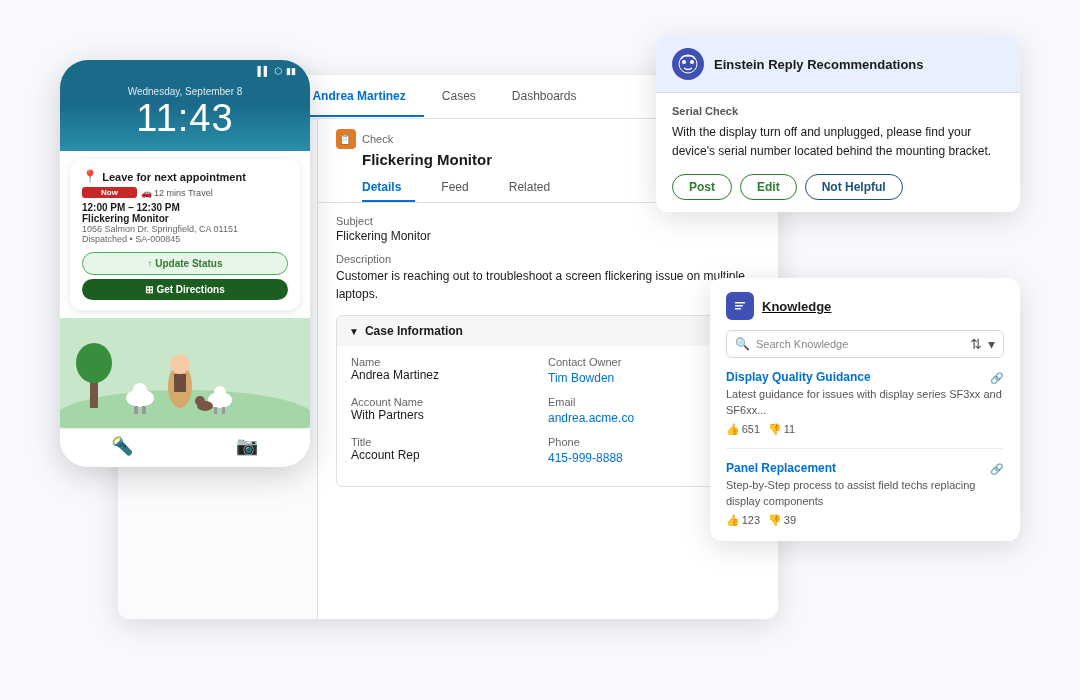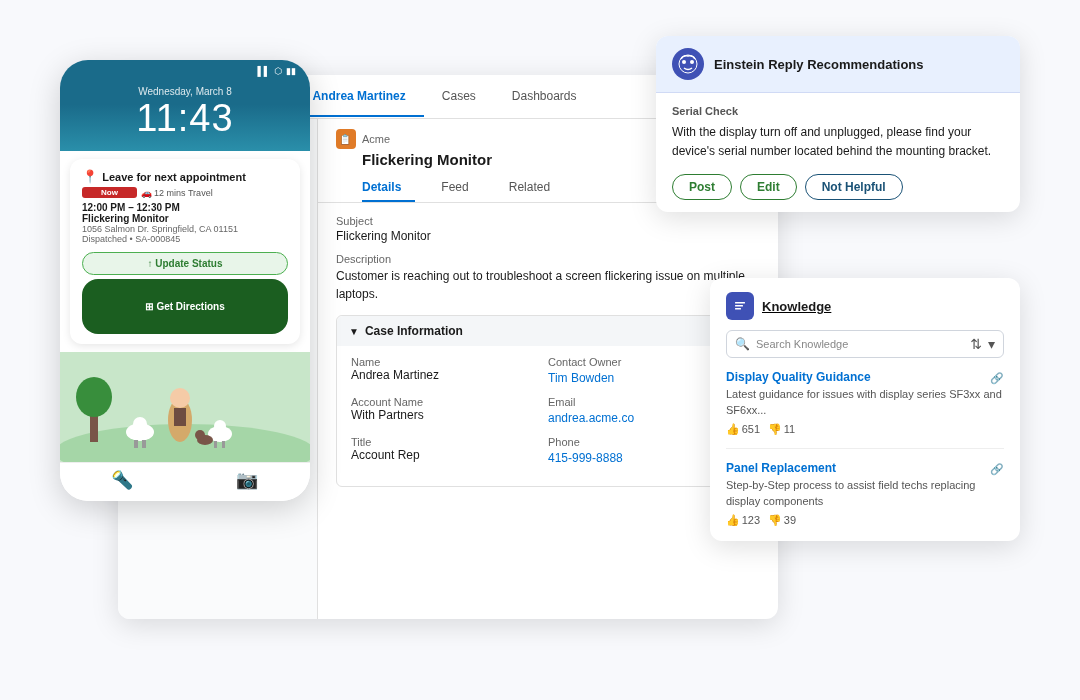--- a/index.html
+++ b/index.html
@@ -82,21 +82,21 @@
       text-align: center;
       cursor: pointer;
     }
     .btn-directions {
       background: #1b5e20;
       border: none;
       border-radius: 16px;
       color: #fff;
       font-size: 10px;
       font-weight: 600;
-      padding: 22px;
+      padding: 5px;
       text-align: center;
       cursor: pointer;
     }
     .phone-illustration {
       width: 100%;
       height: 110px;
       background: #e8d5b0;
       display: flex;
       align-items: flex-end;
       justify-content: center;
@@ -363,21 +363,21 @@
 
 <div class="bg-circle"></div>
 
 <div class="phone-card">
   <div class="phone-status-bar">
     <span style="font-size:9px;">▌▌</span>
     <span style="font-size:9px;">⬡</span>
     <span style="font-size:9px;">▮▮</span>
   </div>
   <div class="phone-lock-screen">
-    <div class="phone-date">Wednesday, March 8</div>
+    <div class="phone-date">Wednesday, September 8</div>
     <div class="phone-time">11:43</div>
   </div>
   <div class="phone-appointment-card">
     <div class="apt-title">
       <span class="apt-pin">📍</span>
       <span>Leave for next appointment</span>
     </div>
     <div class="apt-badges">
       <span class="badge-now">Now</span>
       <span class="badge-travel">
@@ -458,21 +458,21 @@
           </svg>
         </div>
         <div class="customer-name">Andrea Martinez</div>
       </div>
     </div>
 
     <div class="console-main">
       <div class="case-header">
         <div class="case-label">
           <span class="case-icon-box">📋</span>
-          <span>Acme</span>
+          <span>Check</span>
         </div>
         <div class="case-title">Flickering Monitor</div>
         <div class="case-tabs">
           <div class="case-tab active">Details</div>
           <div class="case-tab">Feed</div>
           <div class="case-tab">Related</div>
         </div>
       </div>
       <div class="case-body">
         <div class="field-label">Subject</div>

